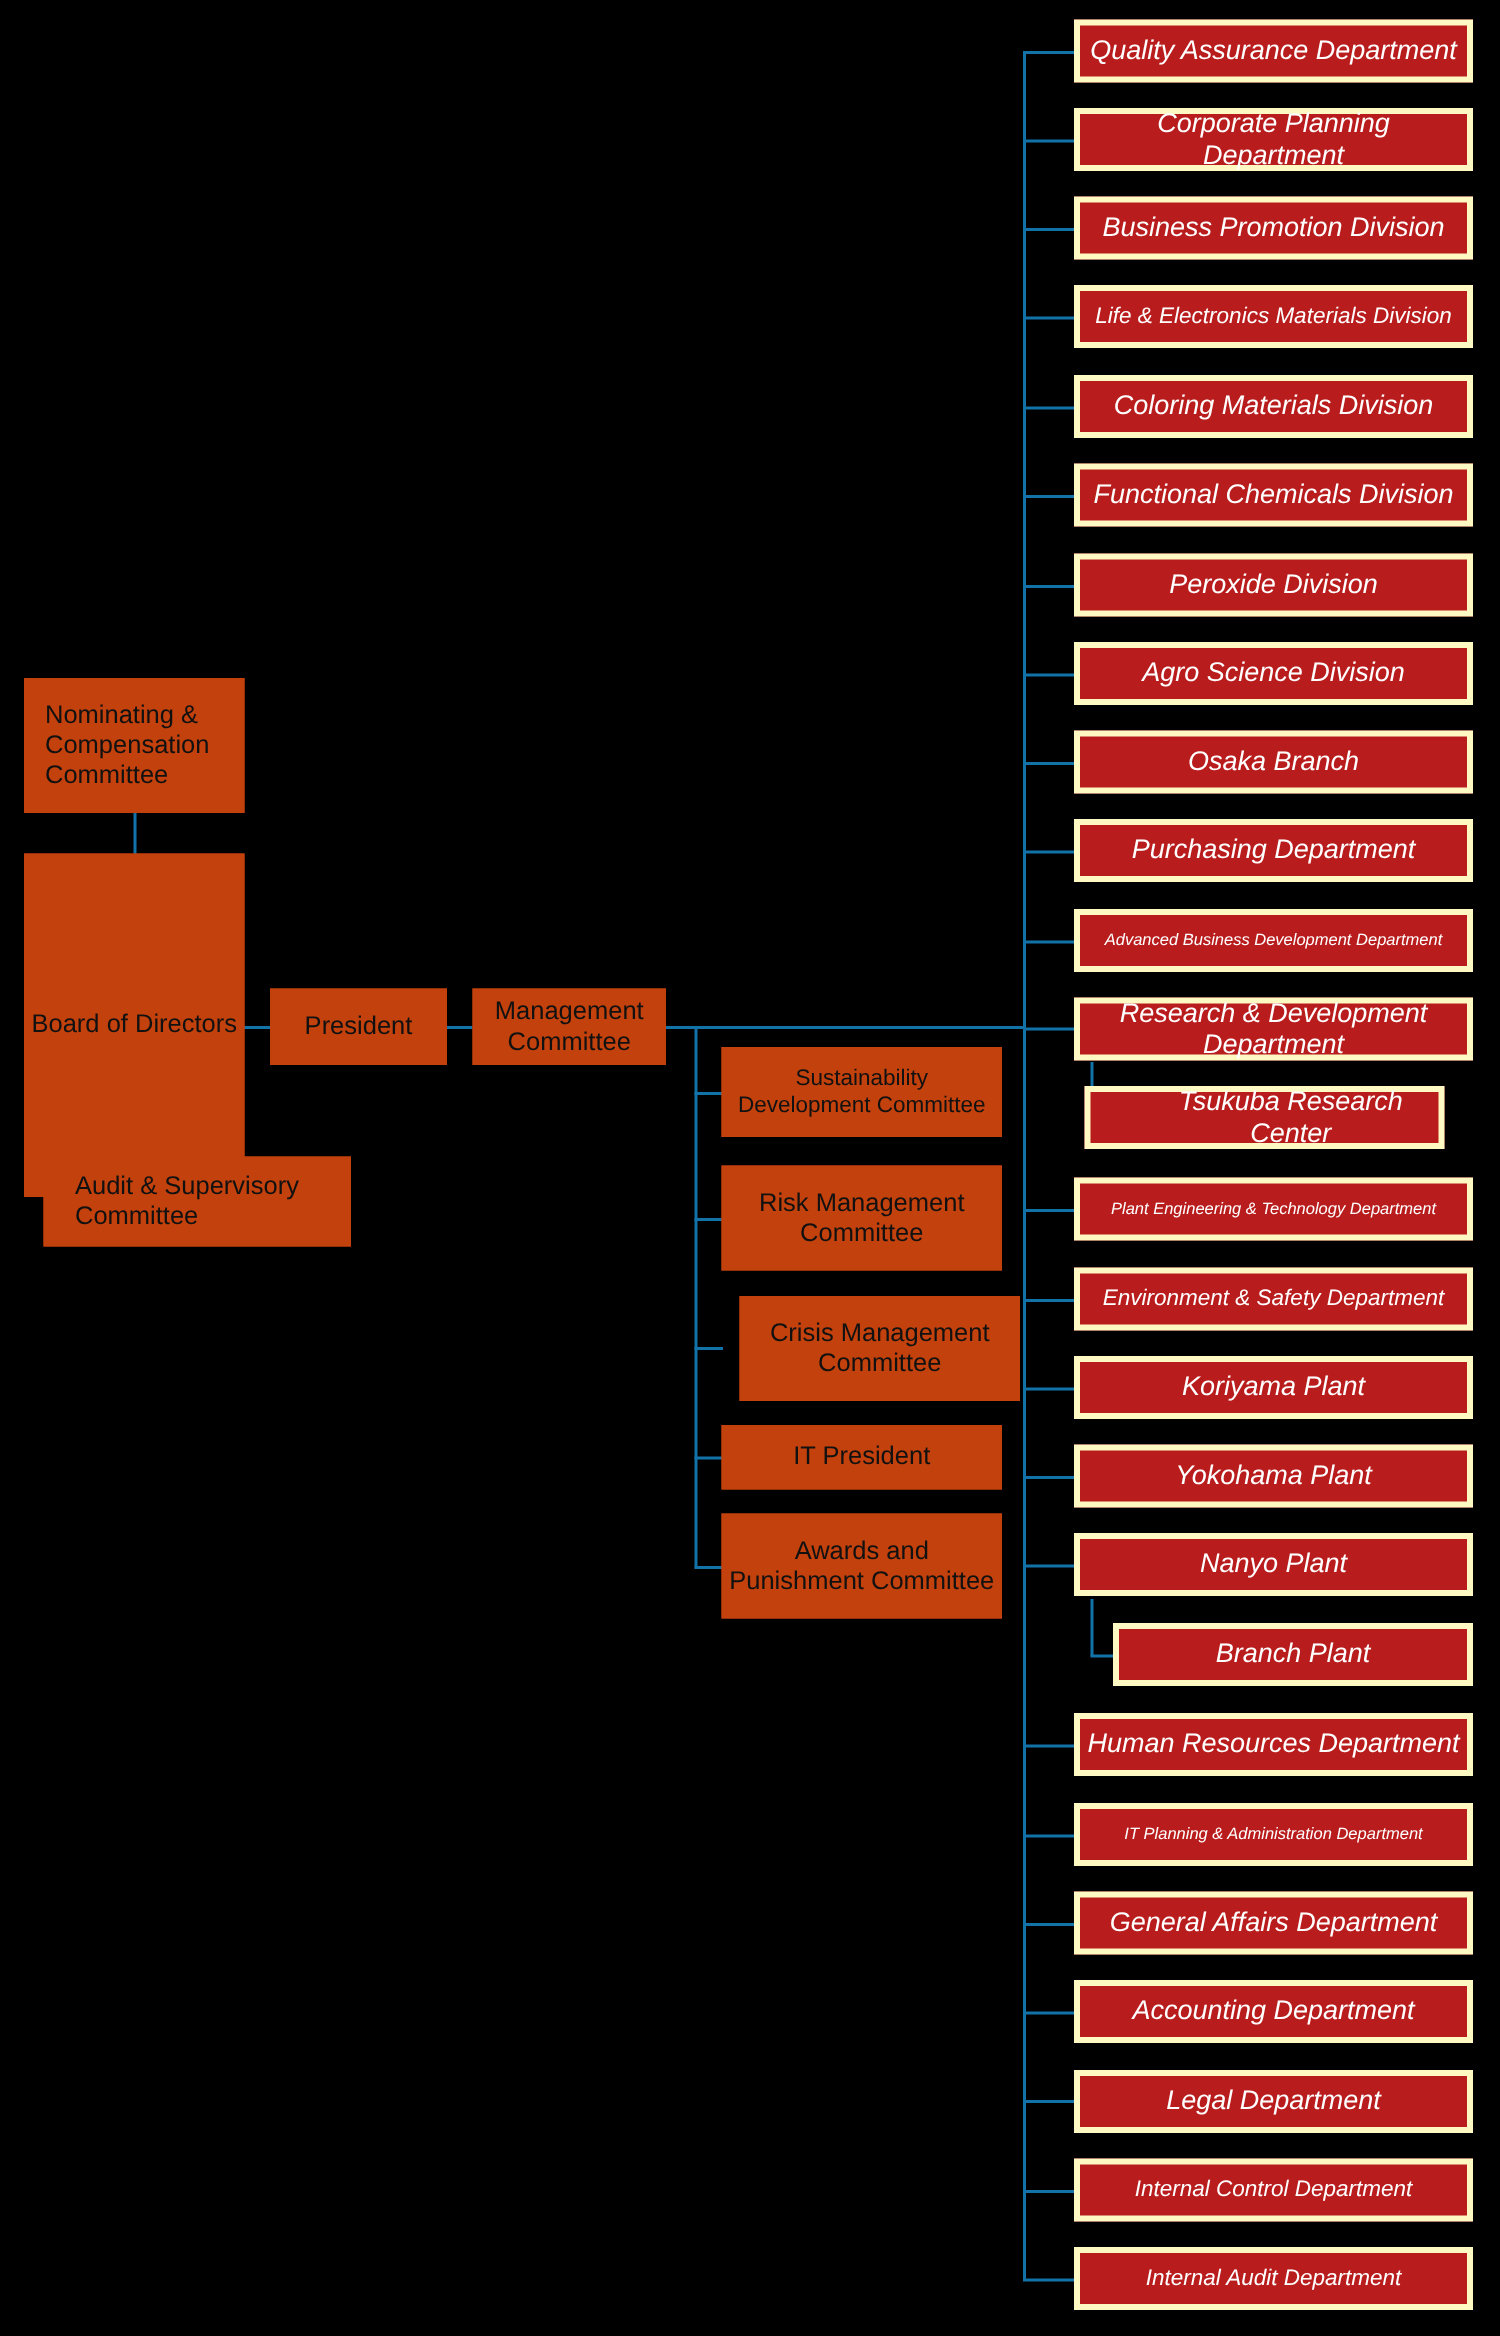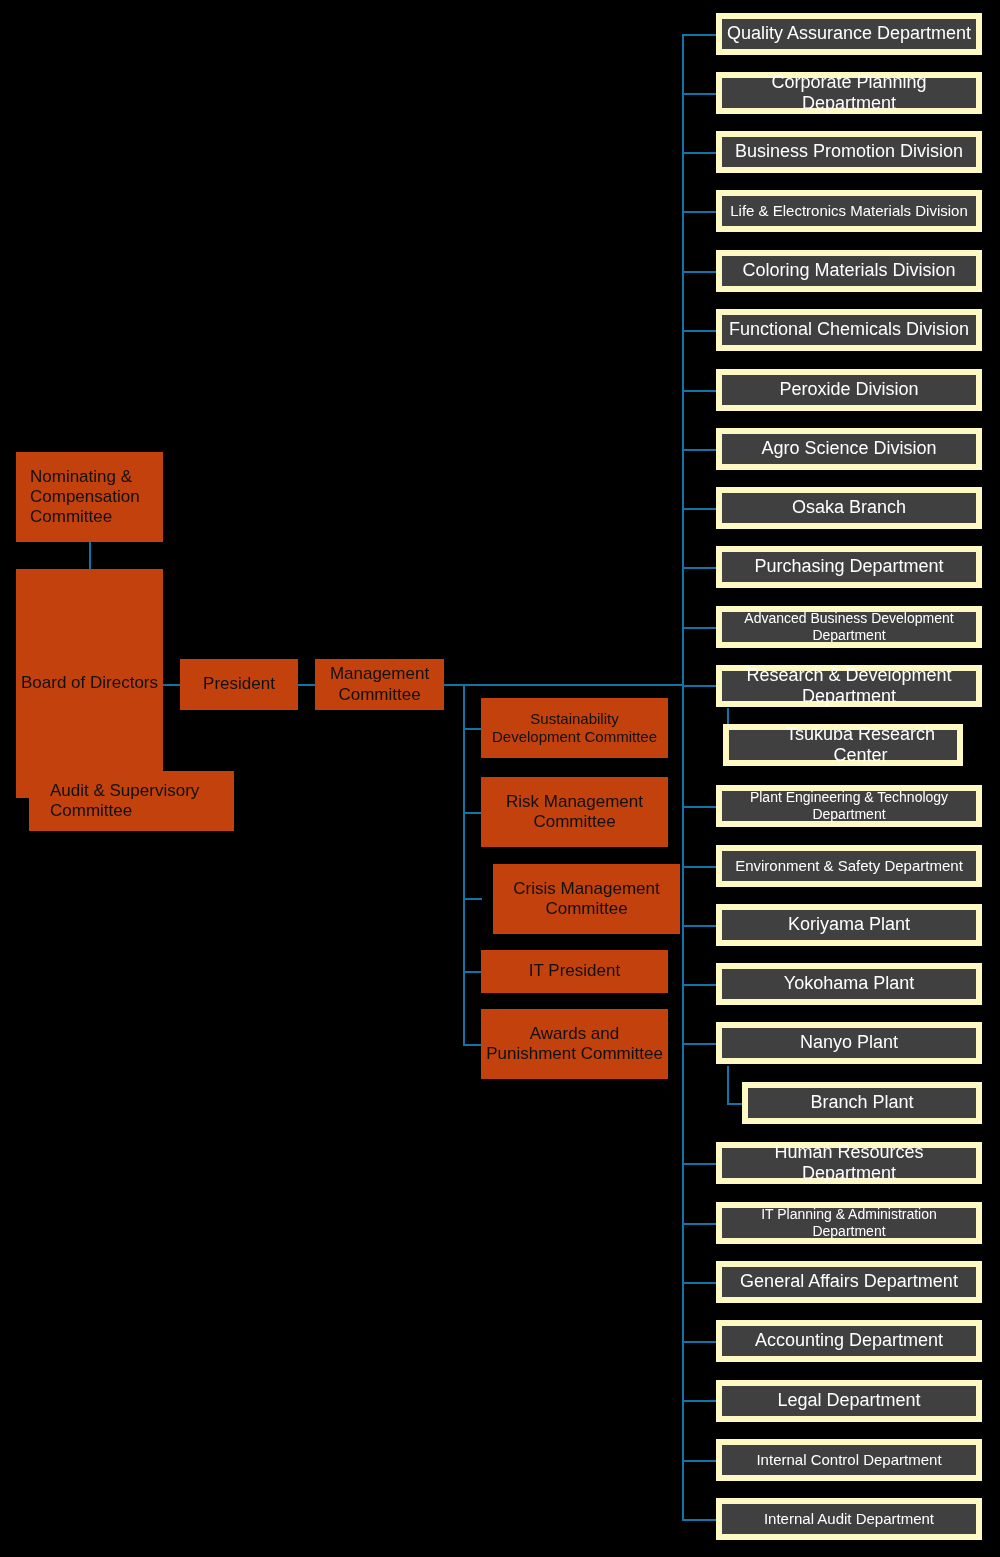--- a/index.html
+++ b/index.html
@@ -40,30 +40,31 @@
   }
 
   .node.gray {
     background: #c2410c;
     border: 1px solid #c2410c;
     color: #111111;
     font-size: 17px;
   }
 
   .node.blue {
-    background: #404040;
-    border: 6px solid #fef9c3;
+    background: #b91c1c;
+    border: 4px solid #fef9c3;
     color: #ffffff;
     font-size: 17px;
+    font-style: italic;
   }
 
   
   .node.sz-sm  { font-size: 15px; }
   .node.sz-xs  { font-size: 18px; }
-  .node.sz-xxs { font-size: 14px; align-items: center; }
+  .node.sz-xxs { font-size: 11px; align-items: center; }
   .node.sz-lg  { font-size: 18px; }
 </style>
 </head>
 <body>
 
 <div id="chart">
 
   <div class="line v" style="left:89px; top:541px; height:29px;"></div>
 
   <div class="line h" style="left:161px; top:684px; width:20px;"></div>

